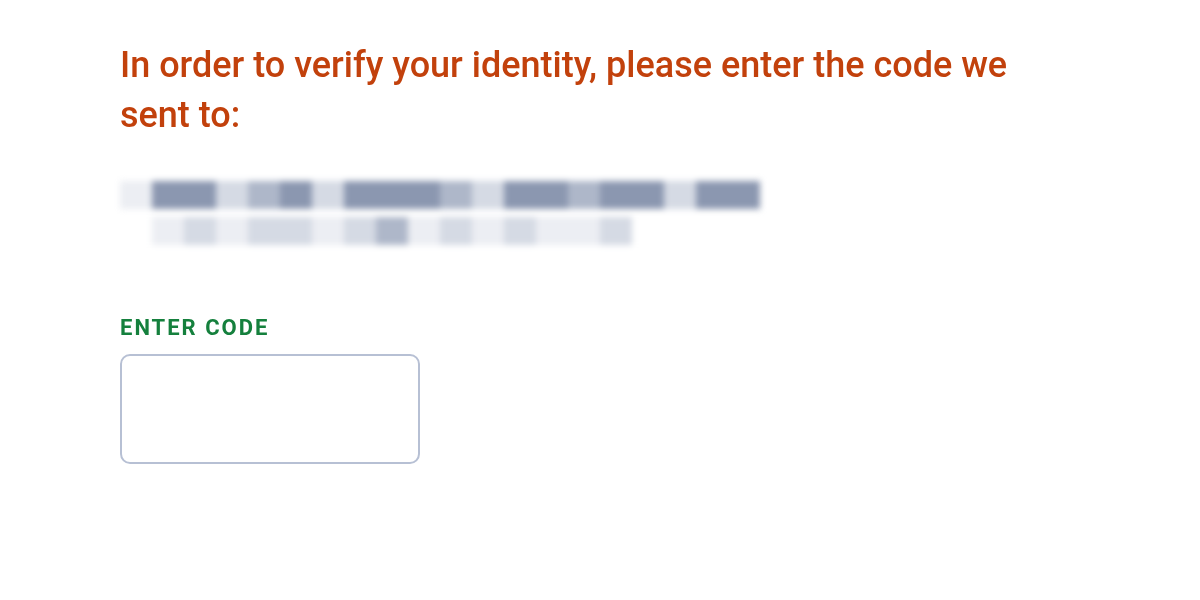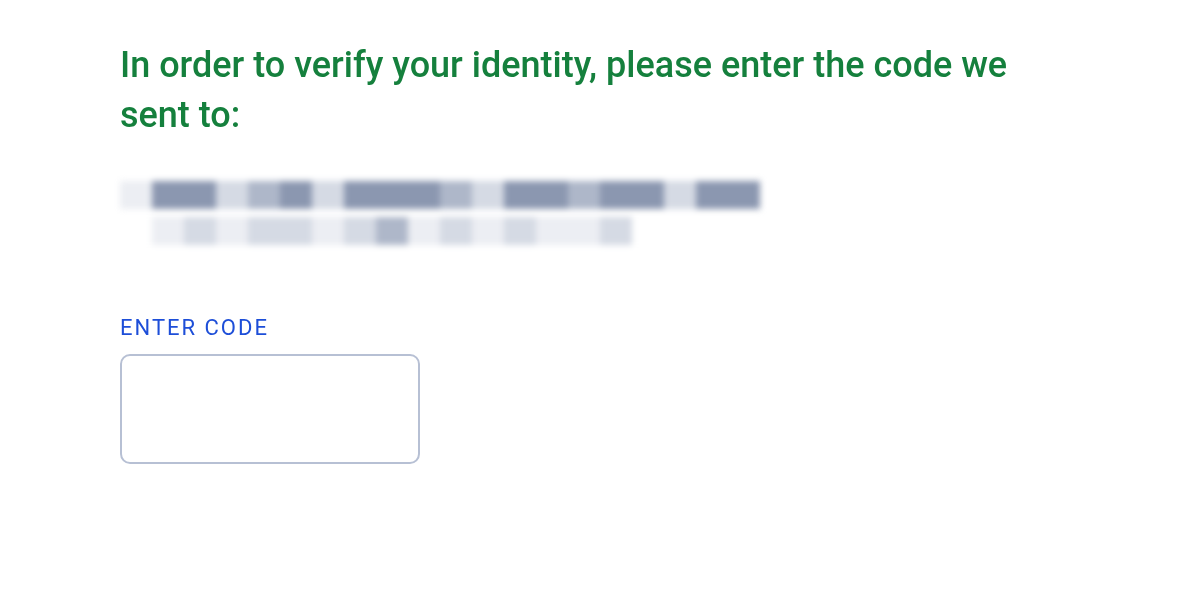--- a/index.html
+++ b/index.html
@@ -10,21 +10,21 @@
     body {
       font-family: -apple-system, BlinkMacSystemFont, "Segoe UI", Roboto, Helvetica, Arial, sans-serif;
       background: #ffffff;
       width: 1200px;
       height: 600px;
       padding: 40px 120px;
     }
     .instruction {
       font-size: 36px;
       line-height: 1.4;
-      color: #15803d;
+      color: #c2410c;
       font-weight: 500;
       margin-bottom: 40px;
     }
     .redacted-block {
       display: flex;
       flex-direction: column;
       gap: 8px;
       margin-bottom: 70px;
     }
     .redacted-line {
@@ -39,22 +39,22 @@
       height: 100%;
     }
     .p-dark { background: #8b97b0; }
     .p-mid  { background: #aeb7c9; }
     .p-light{ background: #d5dae4; }
     .p-xlight{ background: #eceef3; }
     .p-white{ background: #ffffff; }
     .field-label {
       font-size: 22px;
       letter-spacing: 2px;
-      color: #1d4ed8;
-      font-weight: 400;
+      color: #15803d;
+      font-weight: 700;
       margin-bottom: 14px;
     }
     .code-input {
       width: 300px;
       height: 110px;
       border: 2px solid #b7c0d4;
       border-radius: 10px;
       font-size: 32px;
       padding: 0 16px;
       color: #2e3a59;

